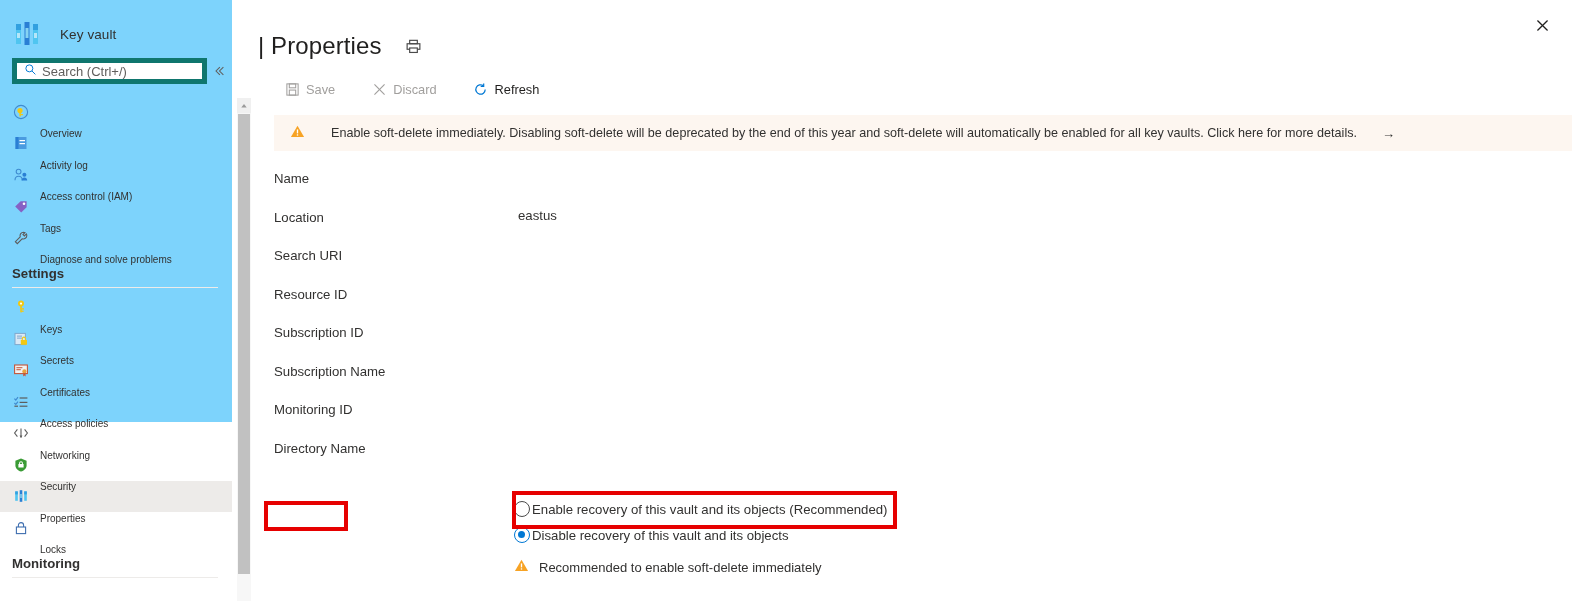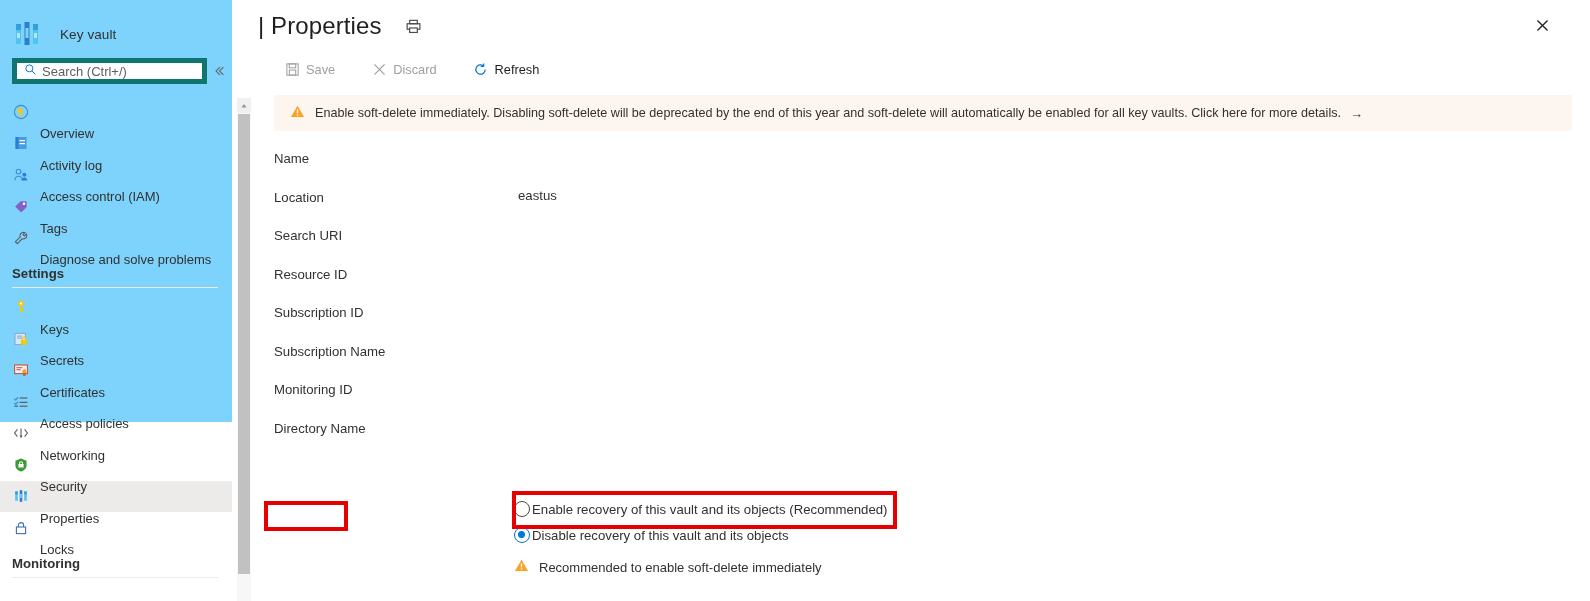--- a/index.html
+++ b/index.html
@@ -55,21 +55,21 @@
     display: flex; align-items: center;
     height: 31.5px; padding-left: 12px;
     cursor: pointer;
   }
   .nav-item.selected { background: #edebe9; }
   .nav-ico {
     width: 18px; height: 18px; flex: none;
     display: flex; align-items: center; justify-content: center;
   }
   .nav-label {
-    margin-left: 10px; font-size: 13px; color: #323130;
+    margin-left: 10px; font-size: 10px; color: #323130;
     white-space: nowrap;
     margin-top: 44px;
   }
   .nav-group {
     padding: 12px 0 2px 12px;
     font-size: 13.2px; font-weight: bold; color: #323130;
   }
   .nav-divider {
     height: 1px; background: #edebe9;
     margin: 4px 14px 4px 12px;
@@ -92,21 +92,21 @@
     background: #c1c1c1; cursor: pointer;
   }
 
   
   .main {
     position: absolute; left: 256px; top: 0;
     width: 1334px; height: 601px;
   }
   .title-row {
     display: flex; align-items: center;
-    height: 52px; padding-left: 2px;
+    height: 52px; padding-left: 2px; margin-top: 20px;
   }
   .blade-title {
     font-size: 24px; font-weight: 400; color: #201f1e;
     letter-spacing: .1px;
   }
   .print-btn {
     margin-left: 20px; width: 24px; height: 24px;
     display: flex; align-items: center; justify-content: center;
     cursor: pointer;
   }
@@ -134,20 +134,21 @@
   }
 
   .banner {
     position: relative;
     margin: 9px 18px 0 18px;
     height: 36px;
     background: #fdf6f0;
     display: flex; align-items: center;
     padding-left: 16px;
     cursor: pointer;
+    gap: 16px;
   }
   .banner-txt {
     margin-left: 10px; font-size: 12.6px; color: #323130;
     white-space: nowrap;
   }
   .banner-arrow { margin-left: 9px; font-size: 13px; color: #323130; }
 
   
   .form { position: relative; padding: 18px 0 0 18px; }
   .frow {

